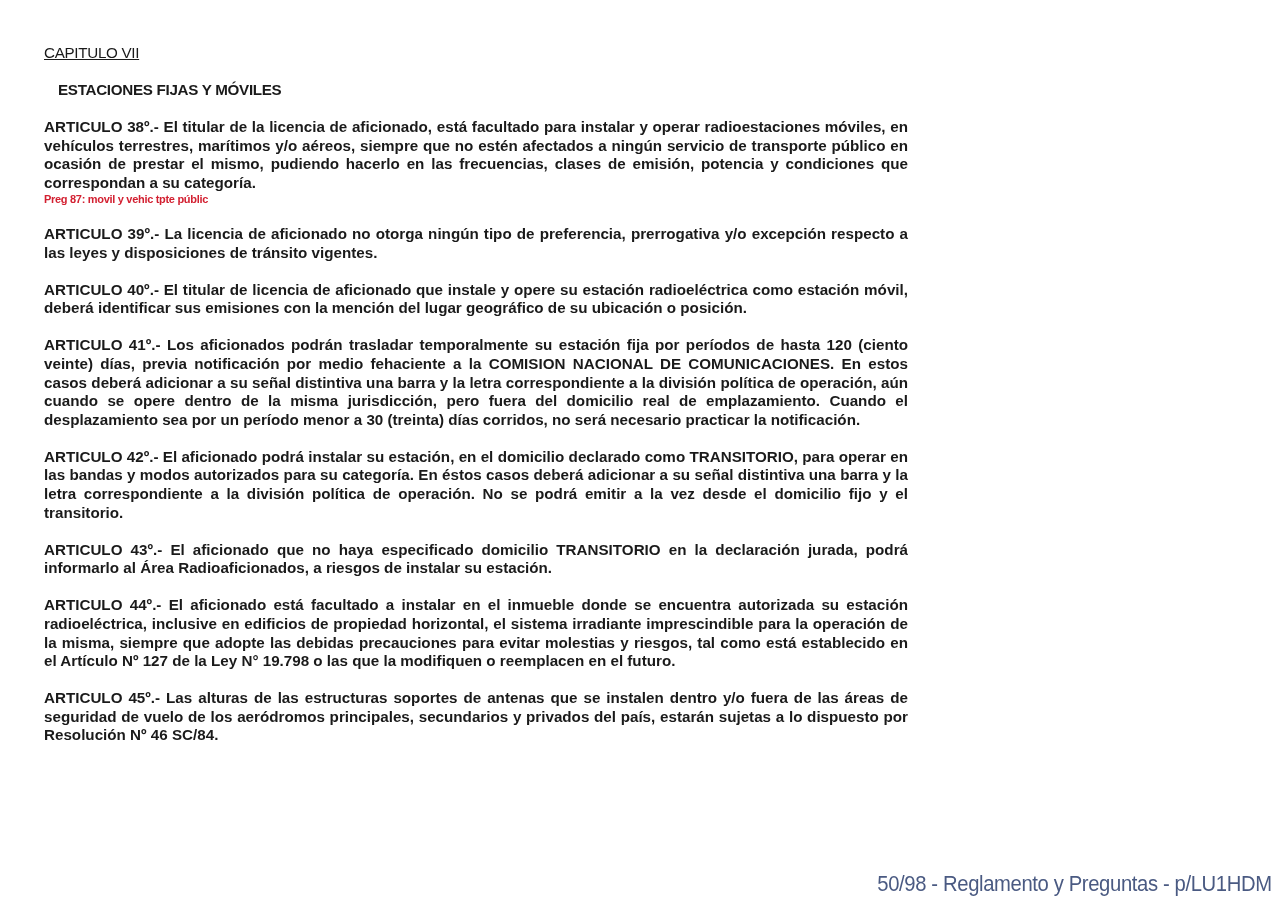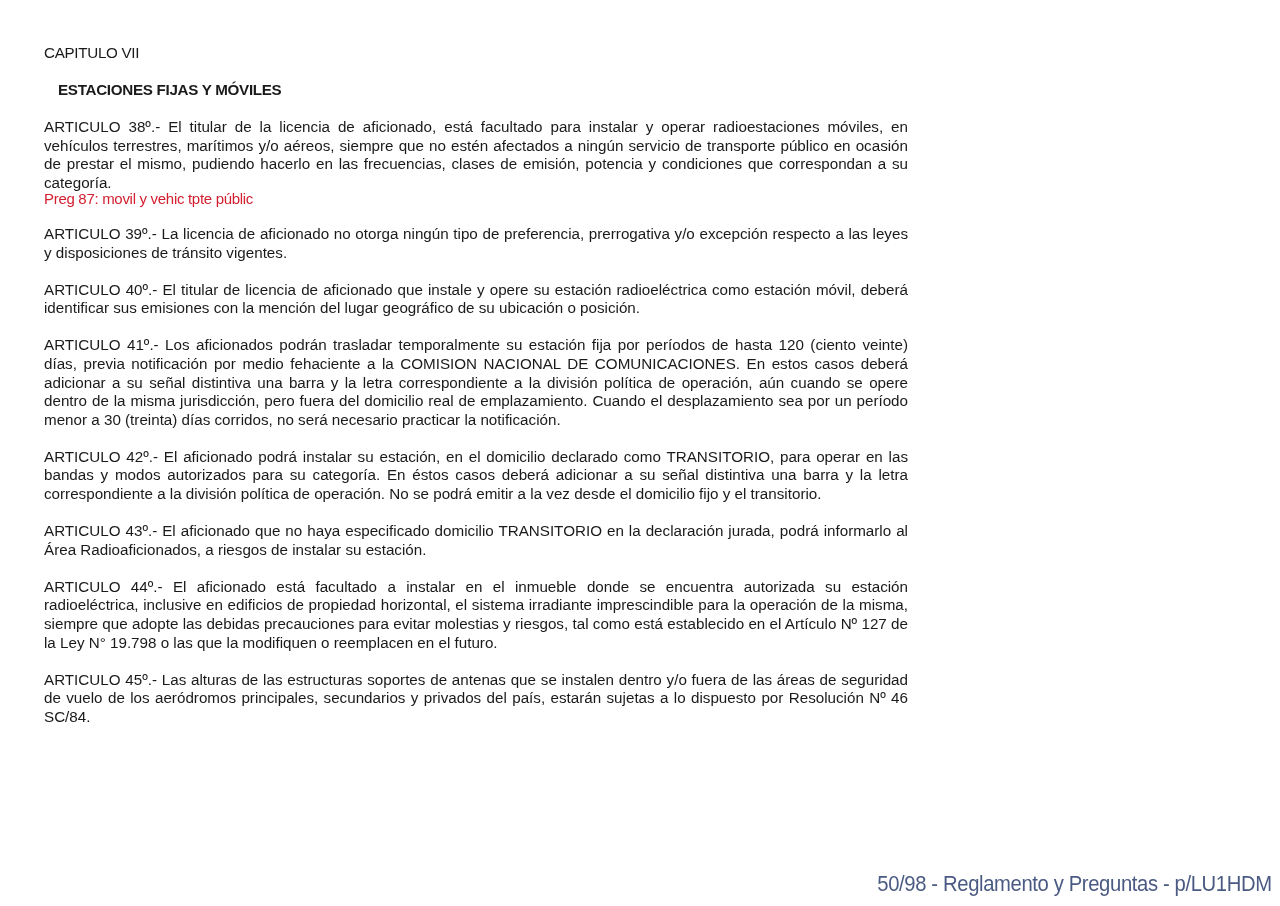--- a/index.html
+++ b/index.html
@@ -20,34 +20,36 @@
       left: 44px;
       top: 44px;
       width: 864px;
       font-size: 15.2px;
       line-height: 18.6px;
     }
     .chapter {
       margin: 0;
       height: 19px;
       letter-spacing: -0.3px;
+      text-decoration: underline;
     }
     .section-title {
       margin: 18px 0 0 14px;
       font-weight: bold;
       letter-spacing: -0.3px;
     }
     .article {
       margin: 18.5px 0 0 0;
       text-align: justify;
       text-align-last: left;
+      font-weight: bold;
     }
     .note {
       color: #d32031;
-      font-size: 15px;
+      font-size: 11px;
       line-height: 14px;
       letter-spacing: -0.3px;
       display: block;
     }
     .footer {
       position: absolute;
       right: 8px;
       top: 871px;
       font-size: 22px;
       color: #4a5a82;

